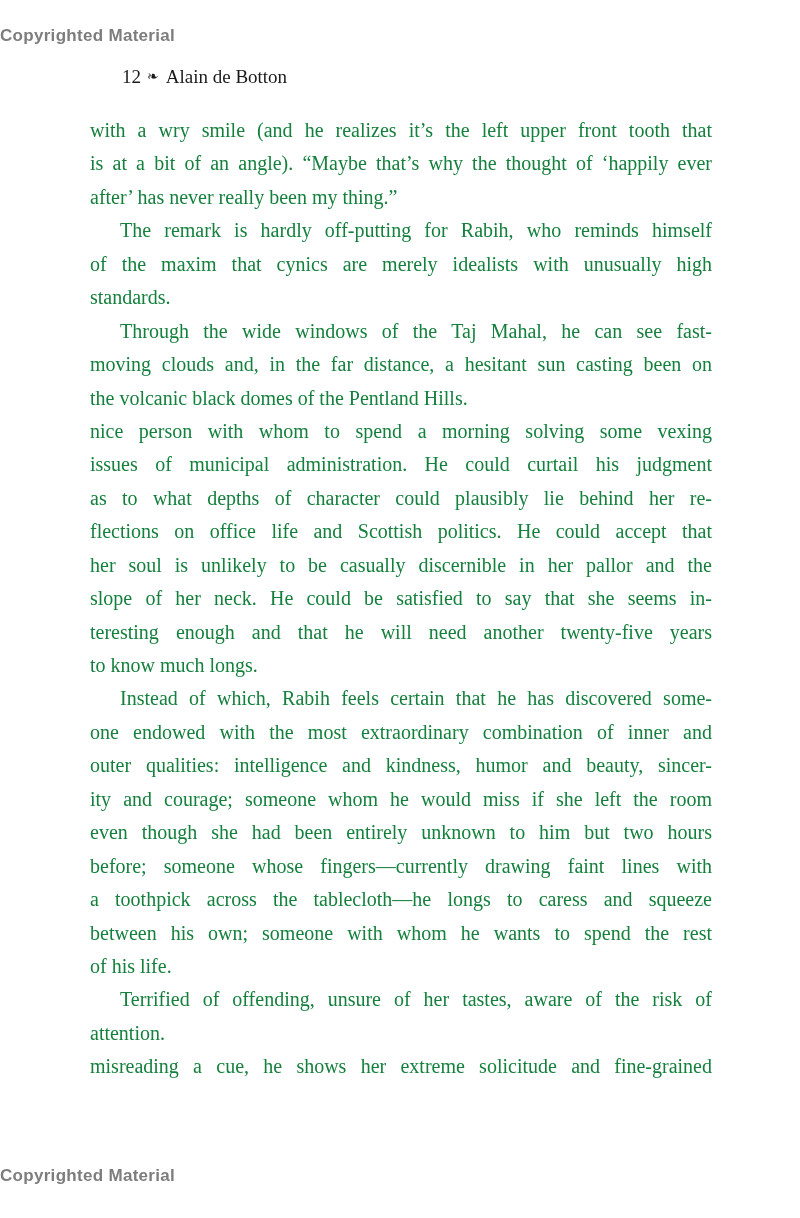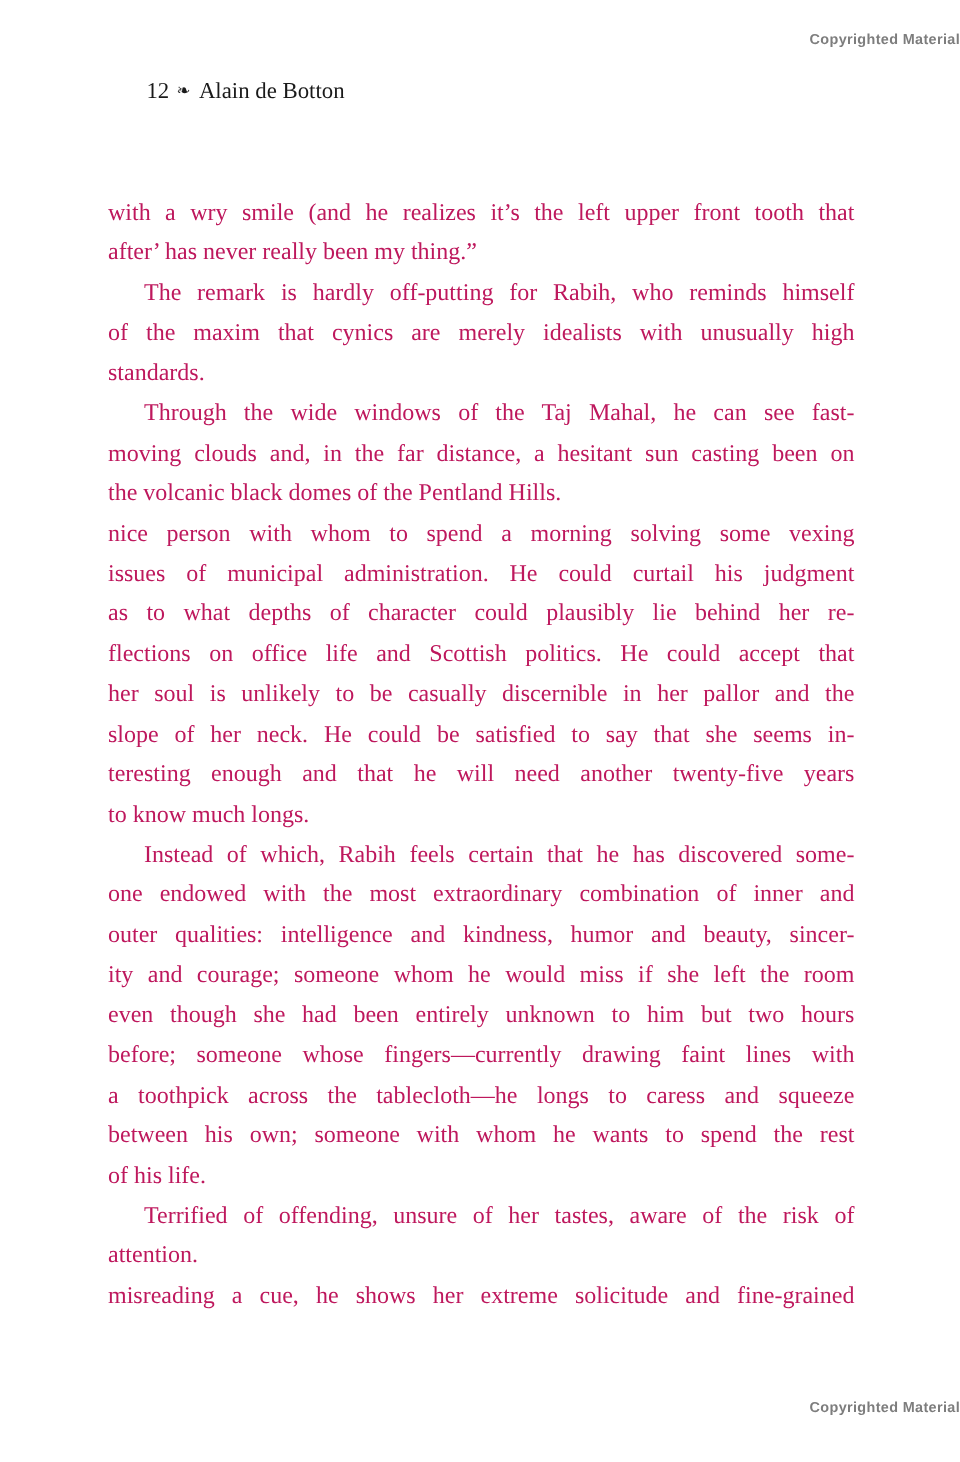--- a/index.html
+++ b/index.html
@@ -13,24 +13,24 @@
     height: 1218px;
     background: #ffffff;
     overflow: hidden;
     font-family: "Liberation Serif", serif;
     color: #1c1c1c;
   }
   .copyright {
     position: absolute;
     left: 0;
     width: 100%;
-    text-align: right;
+    text-align: left;
     font-family: "Liberation Sans", sans-serif;
     font-weight: bold;
-    font-size: 12px;
+    font-size: 17px;
     letter-spacing: 0.3px;
     color: #7d7d7d;
   }
   .copyright.top { top: 26px; }
   .copyright.bottom { top: 1166px; }
   .running-header {
     position: absolute;
     top: 66px;
     left: 122px;
     font-size: 19px;
@@ -43,22 +43,21 @@
     margin: 0 7px 0 6px;
     position: relative;
     top: -2px;
   }
   .body-text {
     position: absolute;
     left: 90px;
     top: 114px;
     width: 622px;
     font-size: 20px;
-    color: #be185d;
-    margin-top: 47px;
+    color: #15803d;
   }
   .line {
     height: 33.45px;
     line-height: 33.45px;
     text-align: justify;
     text-align-last: justify;
     text-justify: inter-word;
     white-space: normal;
     overflow: visible;
   }
@@ -71,20 +70,21 @@
 <div class="page">
 
   <div class="copyright top">Copyrighted Material</div>
 
   <div class="running-header">
     <span>12</span><span class="ornament">❧</span><span>Alain de Botton</span>
   </div>
 
   <div class="body-text">
       <div class="line">with a wry smile (and he realizes it’s the left upper front tooth that</div>
+      <div class="line">is at a bit of an angle). “Maybe that’s why the thought of ‘happily ever</div>
       <div class="line last">after’ has never really been my thing.”</div>
       <div class="line indent">The remark is hardly off-putting for Rabih, who reminds himself</div>
       <div class="line">of the maxim that cynics are merely idealists with unusually high</div>
       <div class="line last">standards.</div>
       <div class="line indent">Through the wide windows of the Taj Mahal, he can see fast-</div>
       <div class="line">moving clouds and, in the far distance, a hesitant sun casting been on</div>
       <div class="line last">the volcanic black domes of the Pentland Hills.</div>
       <div class="line">nice person with whom to spend a morning solving some vexing</div>
       <div class="line">issues of municipal administration. He could curtail his judgment</div>
       <div class="line">as to what depths of character could plausibly lie behind her re-</div>

